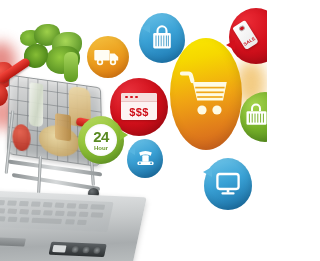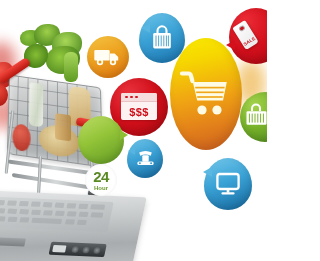--- a/index.html
+++ b/index.html
@@ -51,21 +51,21 @@
     background:linear-gradient(180deg,#9ea2a4,#7c8082);border-radius:1px;}
 
   
   .glyph{position:absolute;left:0;top:0;width:100%;height:100%;
     display:flex;align-items:center;justify-content:center;}
   .glyph svg{display:block;}
 
   
   #hour-inner{position:absolute;border-radius:50%;background:#ffffff;
     display:flex;flex-direction:column;align-items:center;justify-content:center;
-    box-shadow:inset 0 0 3px rgba(0,0,0,.08);margin-top:40px;}
+    box-shadow:inset 0 0 3px rgba(0,0,0,.08);}
   #hour-num{font-weight:bold;color:#5a8a22;line-height:1;letter-spacing:-.5px;}
   #hour-lbl{font-weight:bold;color:#6b9a2c;line-height:1;}
 
   
   #dollar-card{position:absolute;background:#fdf3f3;border-radius:2px;
     box-shadow:0 1px 2px rgba(0,0,0,.18);overflow:hidden;}
   #dollar-bar{position:absolute;left:0;top:0;width:100%;height:28%;
     background:#f6dede;border-bottom:1px solid #e9c3c3;}
   .dot{position:absolute;border-radius:50%;background:#d5121f;}
   #dollar-text{position:absolute;left:0;right:0;bottom:8%;text-align:center;

